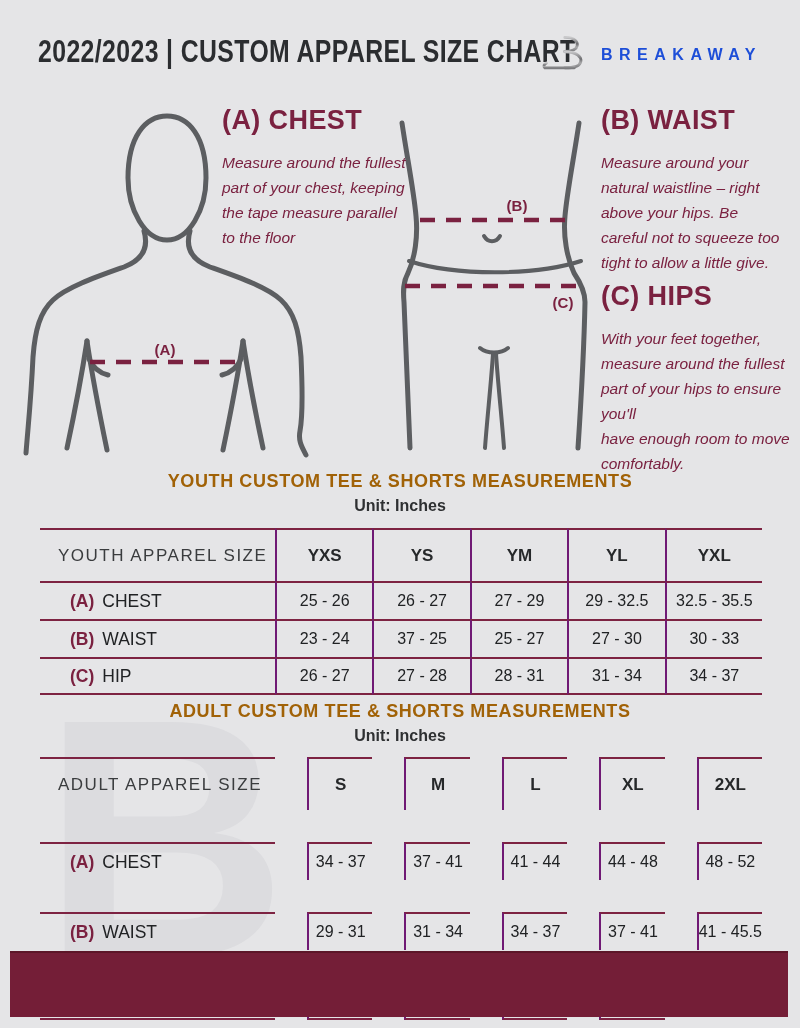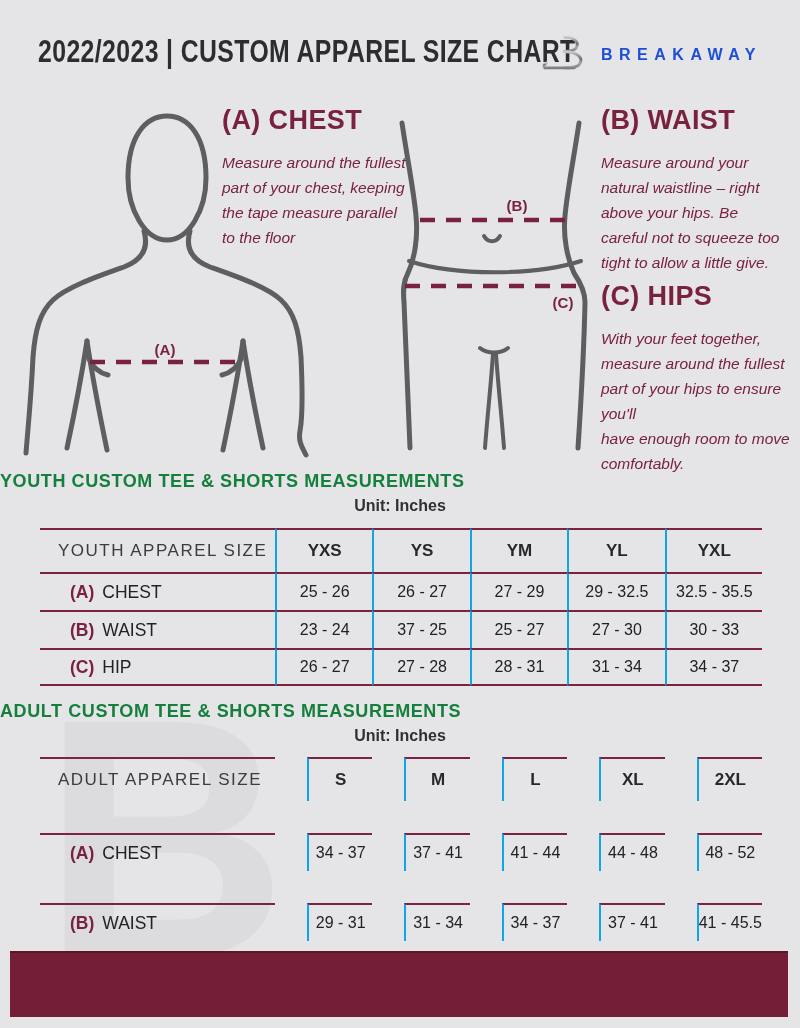--- a/index.html
+++ b/index.html
@@ -29,39 +29,39 @@
   
   .inst { position:absolute; z-index:2; }
   .inst h3 { font-size:27px; font-weight:bold; color:#7a2140; letter-spacing:0.4px; margin-bottom:14px; }
   .inst p { font-size:15.5px; font-style:italic; color:#7a2140; line-height:25px; white-space:pre-line; }
   #inst-a { left:222px; top:105px; width:188px; }
   #inst-b { left:601px; top:105px; width:182px; }
   #inst-c { left:601px; top:281px; width:196px; }
   .fig { position:absolute; z-index:1; }
   
   .sec-title {
-    position:absolute; left:0; width:800px; text-align:left; z-index:2;
-    font-size:18px; font-weight:bold; letter-spacing:0.6px; color:#15803d;
+    position:absolute; left:0; width:800px; text-align:center; z-index:2;
+    font-size:18px; font-weight:bold; letter-spacing:0.6px; color:#a16207;
   }
   .sec-sub {
     position:absolute; left:0; width:800px; text-align:center; z-index:2;
     font-size:16px; font-weight:bold; color:#2e3032;
   }
   
   .size-table {
     position:absolute; left:40px; width:722px; z-index:2;
     display:grid; grid-template-columns:235px repeat(5, 1fr);
   }
   .cell {
     display:flex; align-items:center; justify-content:center;
     height:38px; border-top:2px solid #7d2342;
     font-size:16px; color:#202224;
   }
-  .cell.vline { border-left:2px solid #0ea5e9; }
-  .cell.hcell { height:44px; font-weight:bold; font-size:17px; color:#26282a; }
+  .cell.vline { border-left:2px solid #701a75; }
+  .cell.hcell { height:53px; font-weight:bold; font-size:17px; color:#26282a; }
   .cell.head-label {
     justify-content:flex-start; padding-left:18px;
     font-weight:normal; font-size:17px; letter-spacing:1.5px; color:#3a3c3e;
   }
   .cell.row-label { justify-content:flex-start; padding-left:30px; font-size:17.5px; }
   .cell.last { border-bottom:2px solid #7d2342; }
   .prefix { font-weight:bold; color:#7a2140; margin-right:8px; }
   
   .footer {
     position:absolute; left:10px; top:951px; width:778px; height:66px; z-index:3;

